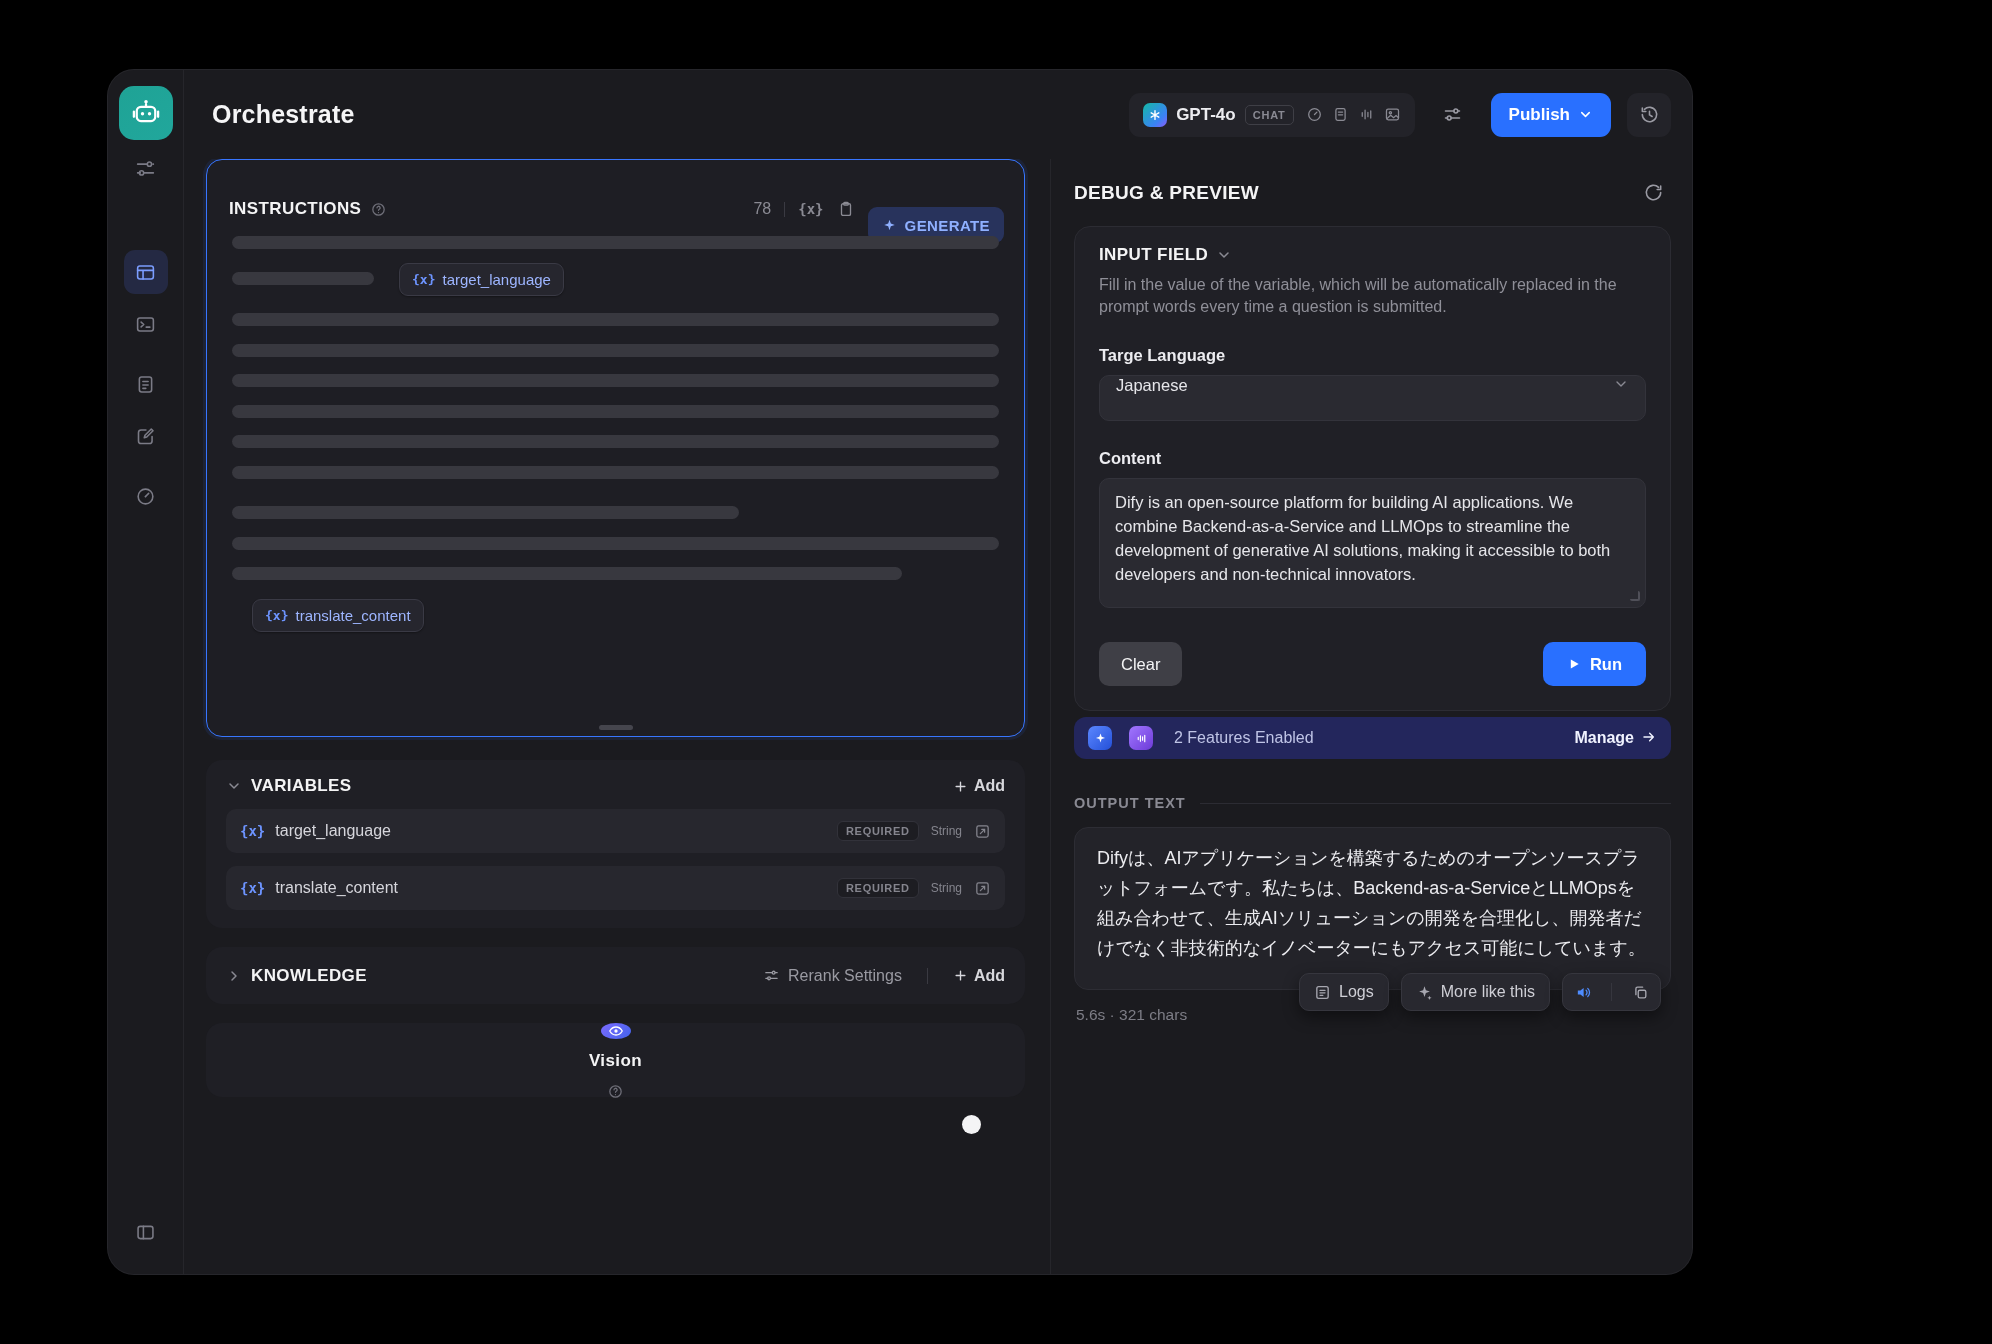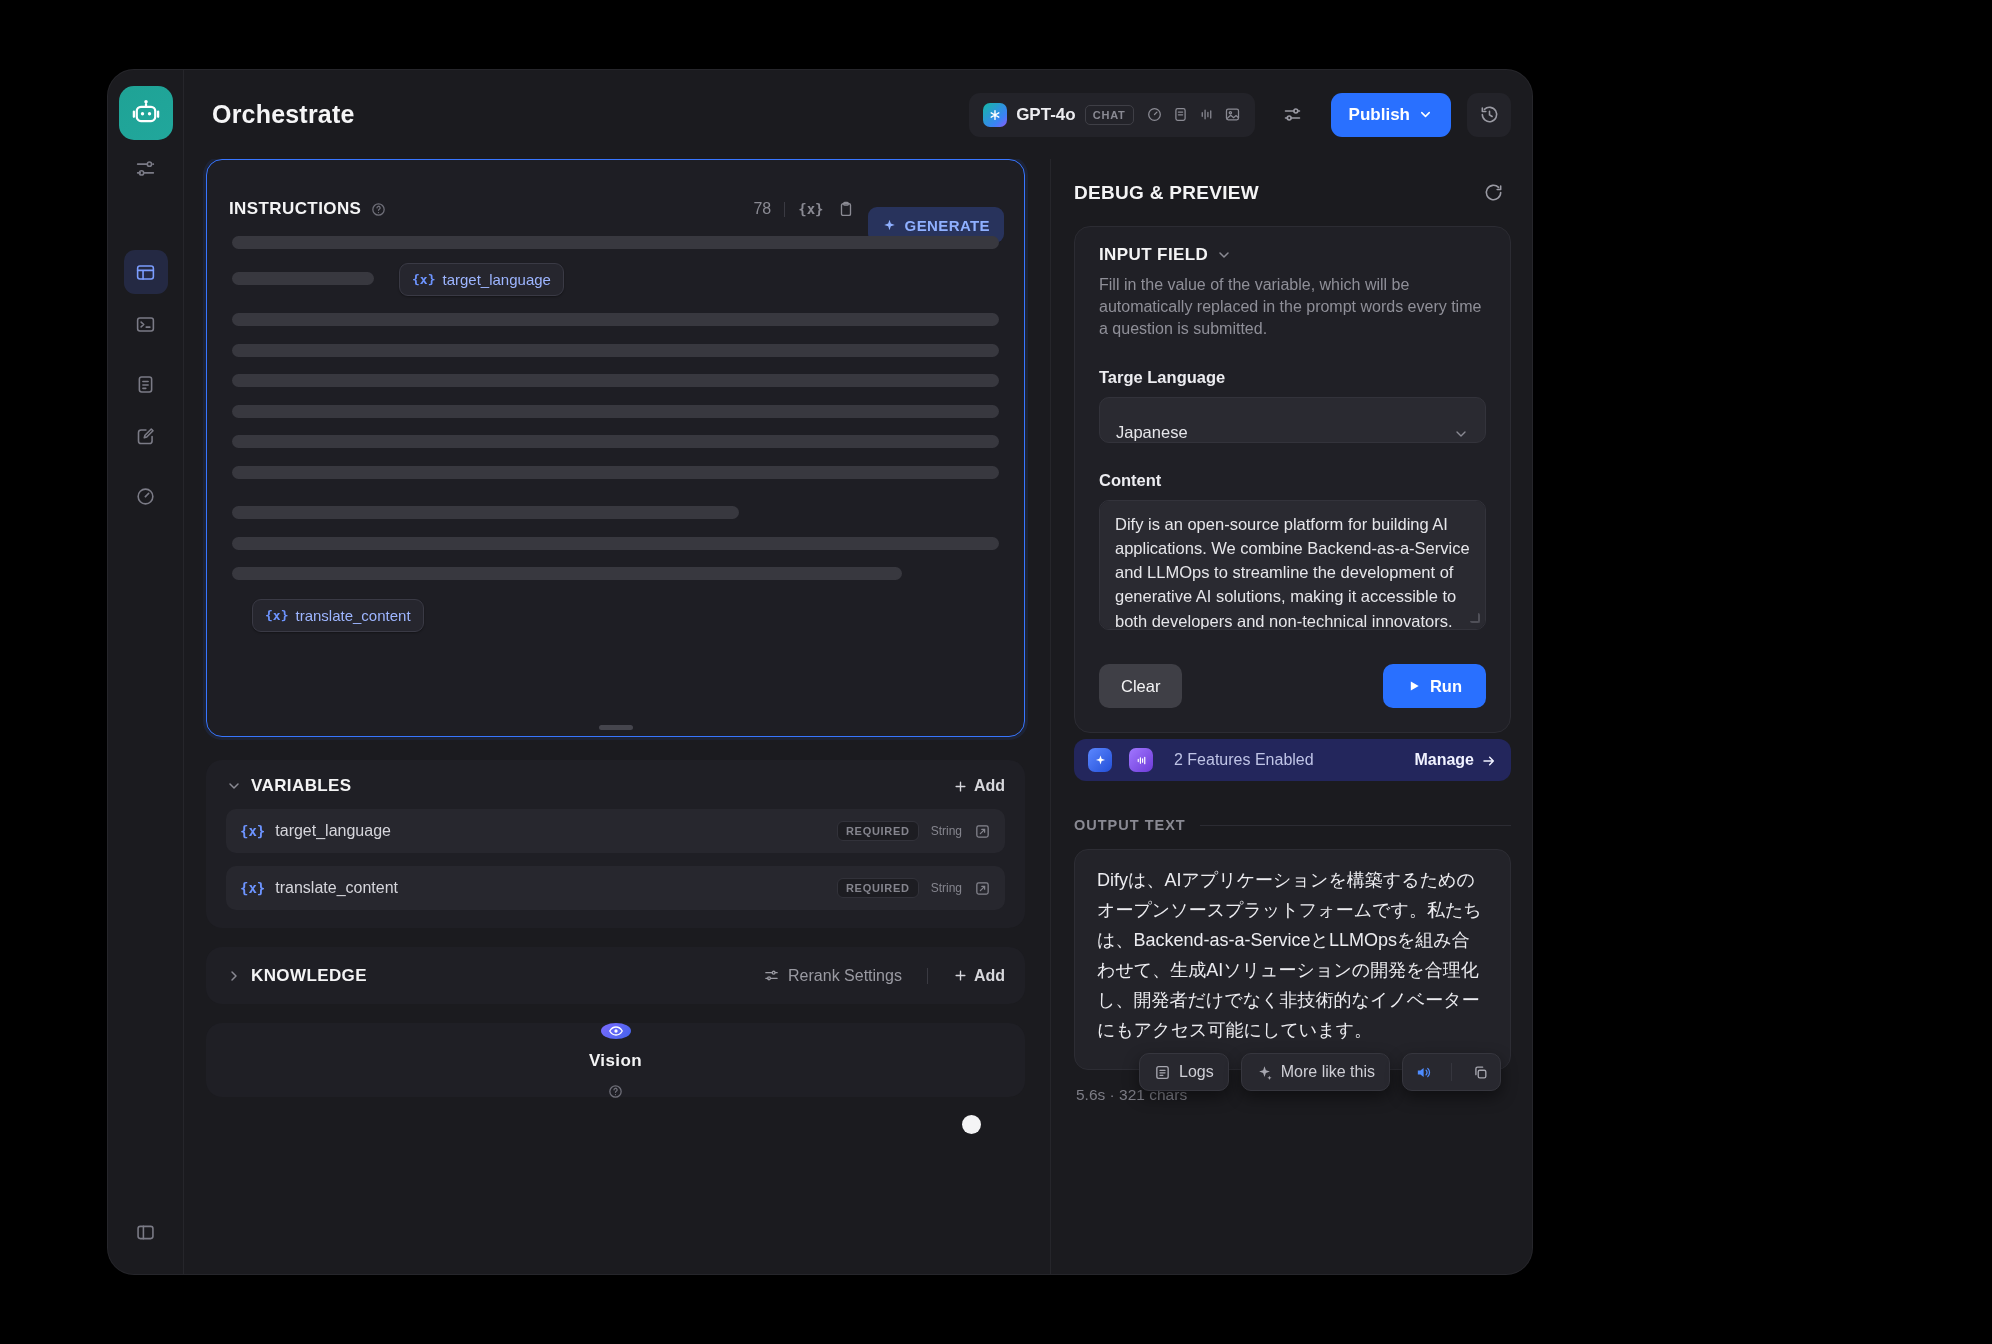--- a/index.html
+++ b/index.html
@@ -1,18 +1,18 @@
 <!DOCTYPE html>
 <html><head>
 <meta charset="utf-8">
 <style>
   * { margin:0; padding:0; box-sizing:border-box; }
   body { background:#000; font-family:"Liberation Sans","DejaVu Sans",sans-serif; }
   .stage { position:relative; width:1992px; height:1344px; background:#000; overflow:hidden; }
-  .window { position:absolute; left:108px; top:70px; width:1424px; height:1204px; background:#1b1b1f;
+  .window { position:absolute; left:108px; top:70px; width:1584px; height:1204px; background:#1b1b1f;
             border-radius:26px; overflow:hidden; box-shadow:0 0 0 1px #26262b; }
 
   
   .sidebar { position:absolute; left:0; top:0; bottom:0; width:76px; border-right:1px solid #26262b;
              display:flex; flex-direction:column; align-items:center; padding:16px 0 20px; }
   .logo { width:54px; height:54px; border-radius:15px; background:linear-gradient(145deg,#35c4b6,#1fa396 10%,#21a79c);
           display:grid; place-items:center; }
   .side-btn { width:44px; height:44px; border-radius:11px; display:grid; place-items:center; color:#7b7b86; cursor:pointer; }
   .side-btn.active { background:rgba(84,118,255,0.16); color:#7b9dff; }
   .side-btn svg { width:21px; height:21px; }
@@ -101,21 +101,21 @@
   .debug-head { height:67px; display:flex; align-items:center; }
   .debug-title { font-size:19px; font-weight:700; color:#f4f4f5; letter-spacing:0.3px; }
   .debug-head .icon-btn { margin-left:auto; width:36px; height:36px; }
 
   .input-card { background:#202026; border:1px solid #2c2c33; border-radius:16px; padding:18px 24px 24px; }
   .if-title { display:flex; align-items:center; gap:8px; cursor:pointer; }
   .if-title .t { font-size:17px; font-weight:700; color:#f4f4f5; letter-spacing:0.4px; }
   .if-desc { margin-top:9px; font-size:16px; line-height:1.38; color:#8f8f98; }
   .field-label { margin-top:28px; font-size:16.5px; font-weight:600; color:#ececf0; }
   .select { margin-top:10px; height:46px; background:#2a2a31; border:1px solid #33333b; border-radius:10px;
-            display:flex; align-items:flex-end; padding:0 16px; cursor:pointer; }
+            display:flex; align-items:flex-start; padding:0 16px; cursor:pointer; }
   .select .val { font-size:16.5px; color:#e6e6ea; }
   .select .chev { margin-left:auto; }
   .content-ta { margin-top:10px; width:100%; height:130px; background:#2a2a31; border:1px solid #33333b;
                 border-radius:10px; padding:11px 15px; font-family:"Liberation Sans","DejaVu Sans",sans-serif;
                 font-size:16.5px; line-height:1.46; color:#e6e6ea; resize:none; outline:none; display:block; }
   .ta-wrap { position:relative; }
   .ta-corner { position:absolute; right:6px; bottom:7px; width:10px; height:10px; pointer-events:none;
                border-right:2px solid #5a5a63; border-bottom:2px solid #5a5a63; border-radius:2px; opacity:.8; }
   .run-row { margin-top:34px; display:flex; align-items:center; }
   .clear-btn { height:44px; padding:0 22px; background:#3f3f46; border-radius:10px; color:#f4f4f5;
@@ -124,21 +124,21 @@
              font-size:16.5px; font-weight:600; display:flex; align-items:center; gap:9px; cursor:pointer; }
   .run-btn svg { width:14px; height:14px; }
 
   .features-bar { margin-top:6px; height:42px; border-radius:12px; background:#23265c; display:flex;
                   align-items:center; padding:0 14px; gap:17px; }
   .feat-ico { width:24px; height:24px; border-radius:7px; display:grid; place-items:center; }
   .feat-ico.blue { background:linear-gradient(135deg,#5b87ff,#2450d8); }
   .feat-ico.purple { background:linear-gradient(135deg,#a177ff,#6d3bd8); }
   .feat-ico svg { width:13px; height:13px; }
   .feat-text { font-size:16px; color:#bfc4e6; margin-left:4px; }
-  .manage { margin-left:auto; display:flex; align-items:flex-end; gap:7px; color:#f0f2ff; font-size:16px;
+  .manage { margin-left:auto; display:flex; align-items:flex-start; gap:7px; color:#f0f2ff; font-size:16px;
             font-weight:600; cursor:pointer; }
   .manage svg { width:16px; height:16px; }
 
   .out-label-row { margin-top:36px; display:flex; align-items:center; gap:14px; }
   .out-label { font-size:14.5px; font-weight:700; letter-spacing:1px; color:#8a8a93; }
   .out-rule { flex:1; height:1px; background:#2c2c33; }
 
   .output-wrap { position:relative; margin-top:16px; }
   .output-bubble { background:#232329; border:1px solid #2d2d34; border-radius:14px; padding:15px 22px 24px;
                    font-size:18px; line-height:30px; color:#ececf0; min-height:163px; }

